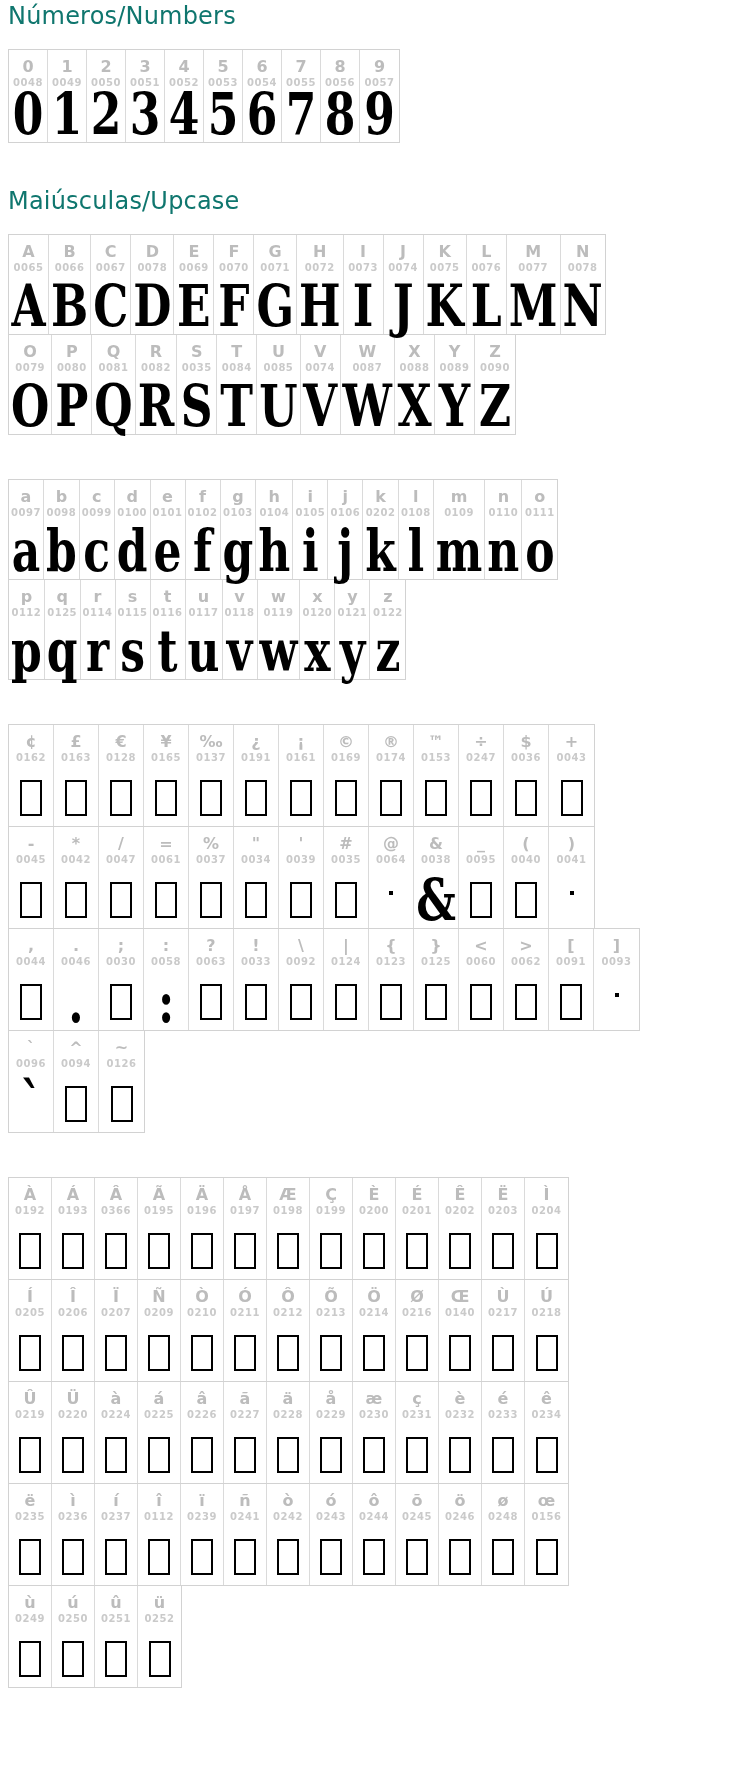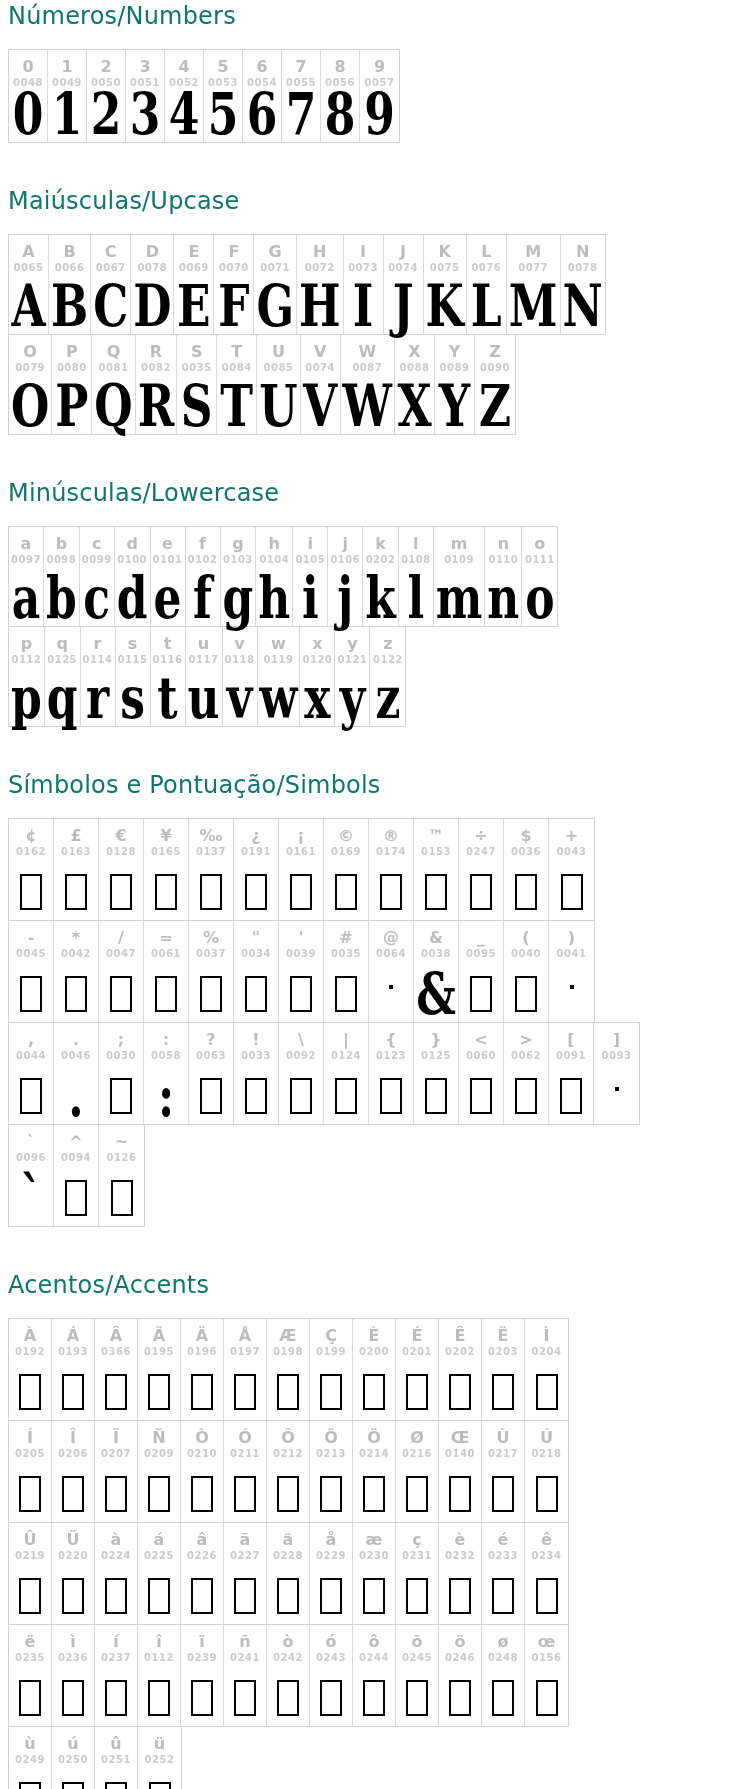--- a/index.html
+++ b/index.html
@@ -357,21 +357,20 @@
               <div class="lbl-code">0090</div>
               <div class="glyph">
                 <span class="glyph-text">Z</span>
               </div>
             </div>
           </div></div>
       </div>
   </div>
 
   <div class="section">
-    <h2 class="section-title">Minúsculas/Lowercase</h2>
     <div>
         <div class="rowline"><div class="g-row row-lower">
             <div class="cell">
               <div class="lbl-ch">a</div>
               <div class="lbl-code">0097</div>
               <div class="glyph">
                 <span class="glyph-text">a</span>
               </div>
             </div>
             <div class="cell">
@@ -549,21 +548,20 @@
               <div class="lbl-code">0122</div>
               <div class="glyph">
                 <span class="glyph-text">z</span>
               </div>
             </div>
           </div></div>
       </div>
   </div>
 
   <div class="section">
-    <h2 class="section-title">Símbolos e Pontuação/Simbols</h2>
     <div>
         <div class="rowline"><div class="g-row row-sym">
             <div class="cell">
               <div class="lbl-ch">¢</div>
               <div class="lbl-code">0162</div>
               <div class="glyph">
                 <span class="notdef-box"></span>
               </div>
             </div>
             <div class="cell">
@@ -864,21 +862,20 @@
               <div class="lbl-code">0126</div>
               <div class="glyph">
                 <span class="notdef-box"></span>
               </div>
             </div>
           </div></div>
       </div>
   </div>
 
   <div class="section">
-    <h2 class="section-title">Acentos/Accents</h2>
     <div>
         <div class="rowline"><div class="g-row row-acc">
             <div class="cell">
               <div class="lbl-ch">À</div>
               <div class="lbl-code">0192</div>
               <div class="glyph">
                 <span class="notdef-box"></span>
               </div>
             </div>
             <div class="cell">

